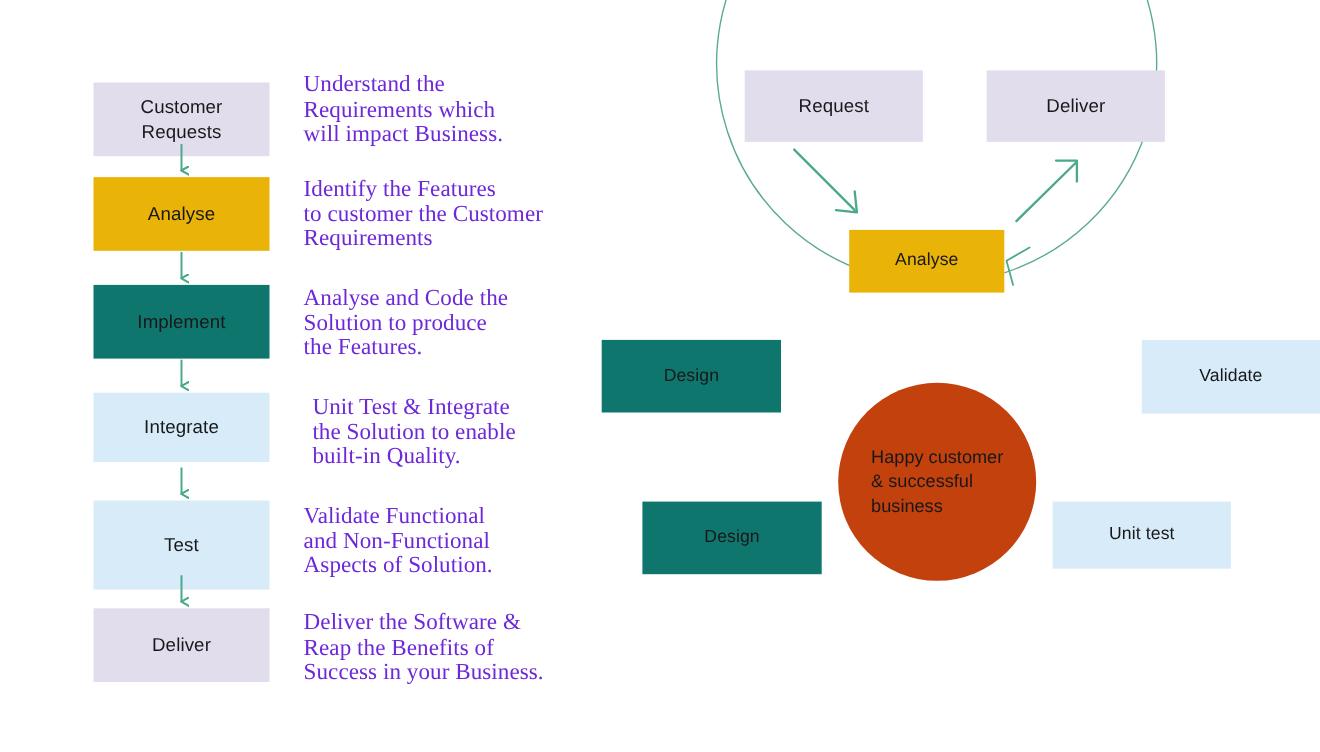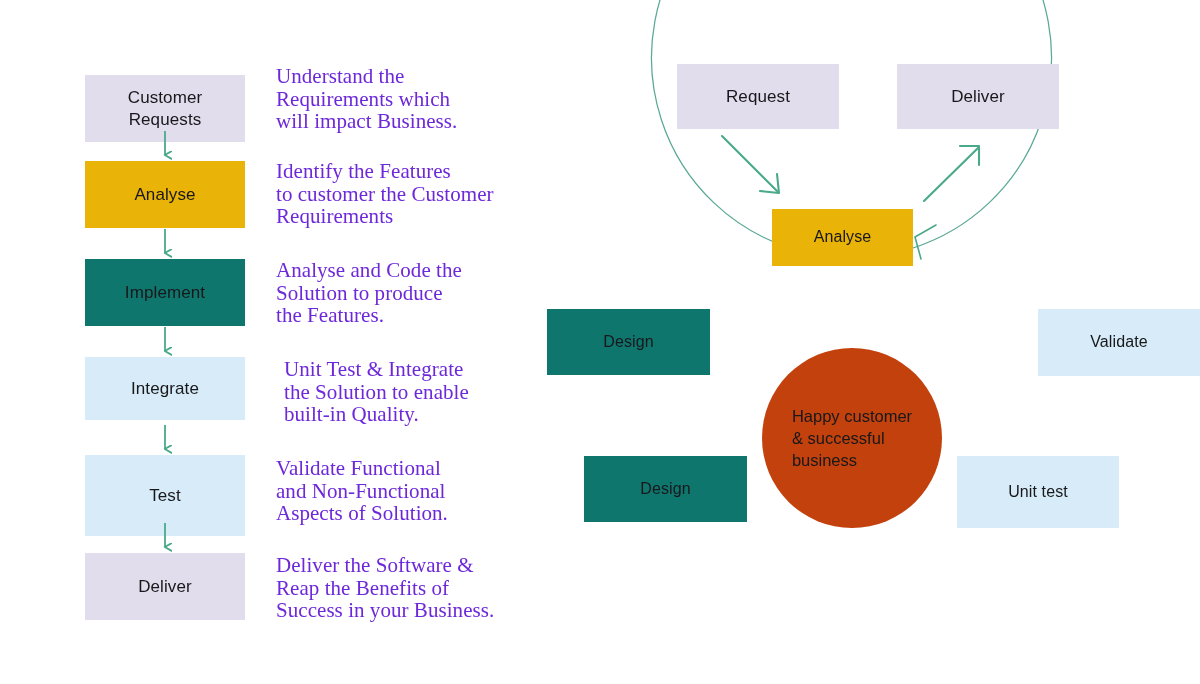--- a/index.html
+++ b/index.html
@@ -159,21 +159,21 @@
       <path d="M 960 146 L 979 146 L 979 165" fill="none" stroke="#4aa98a" stroke-width="2.1" stroke-linecap="round" stroke-linejoin="round"></path>
     </svg>
 
     <div class="node-box c-purple" style="left:643px; top:64px; width:162px; height:65px;margin-left:34px;">Request</div>
     <div class="node-box c-purple" style="left:897px; top:64px; width:162px; height:65px;">Deliver</div>
 
     <div class="node-box c-green small" style="left:772px; top:209px; width:141px; height:57px;">Analyse</div>
 
     <div class="node-box c-blue small" style="left:1038px; top:309px; width:162px; height:67px;text-align:center;">Validate</div>
 
-    <div class="node-box c-blue small" style="left:957px; top:456px; width:162px; height:72px;">Unit test</div>
+    <div class="node-box c-blue small" style="left:957px; top:456px; width:162px; height:61px;">Unit test</div>
 
     <div class="node-box c-pink small" style="left:584px; top:456px; width:163px; height:66px;">Design</div>
 
     <div class="node-box c-pink small" style="left:547px; top:309px; width:163px; height:66px;text-align:center;">Design</div>
 
     <div id="center-circle">Happy customer
 &amp; successful
 business</div>
   </div>
 

